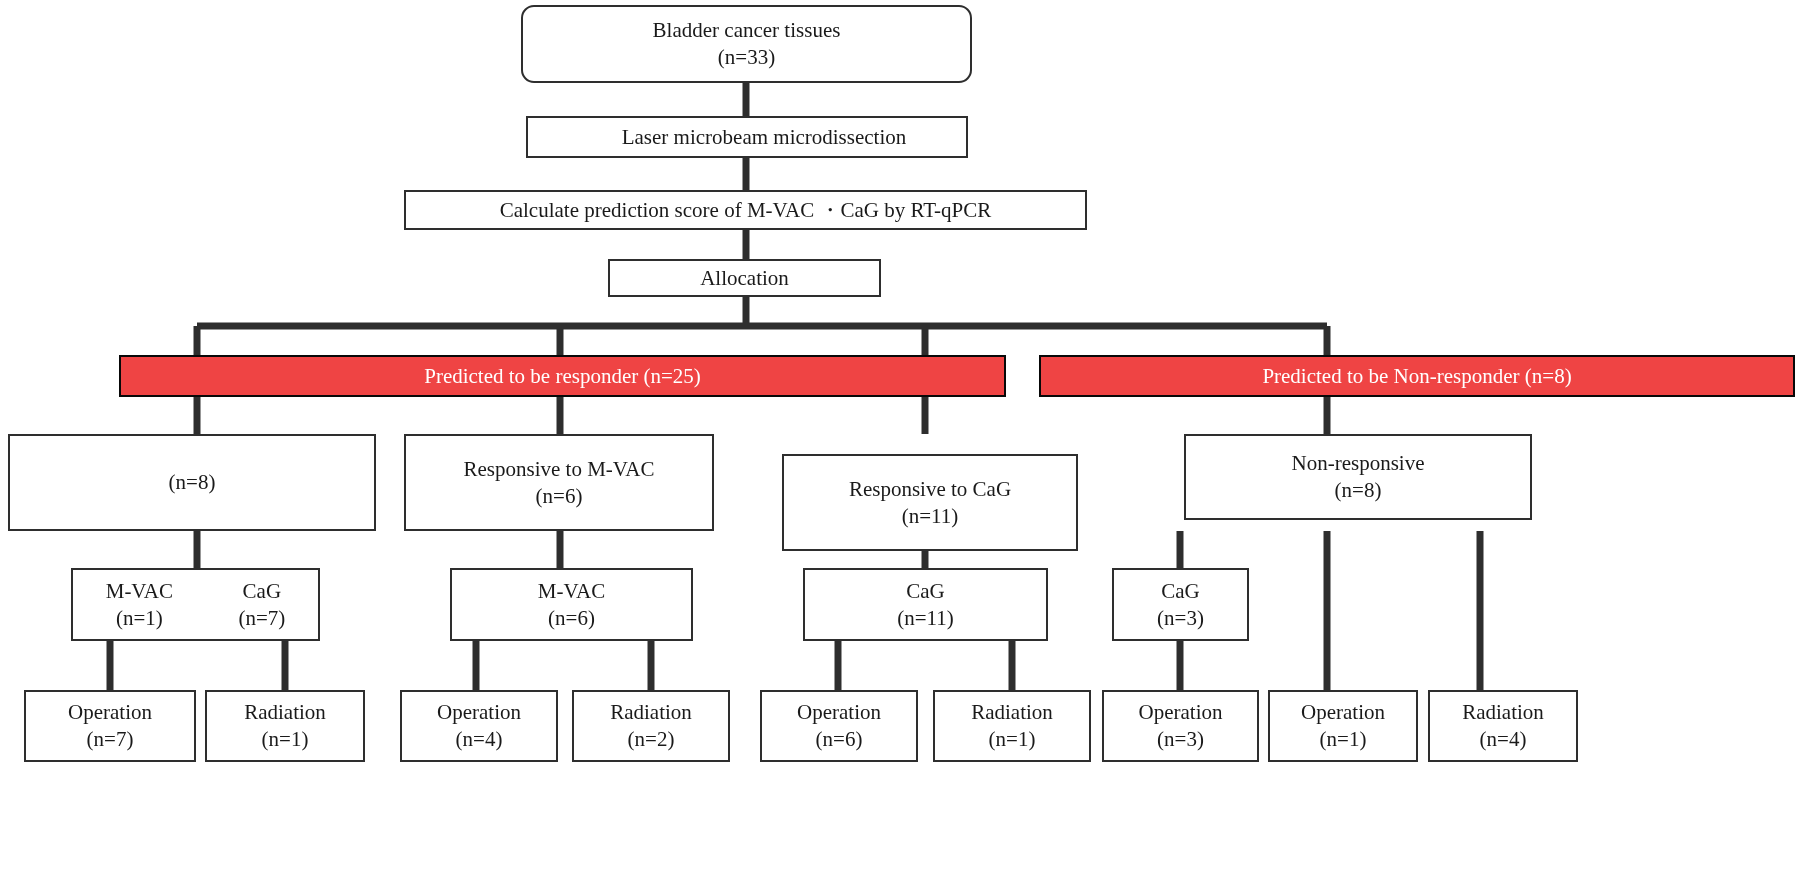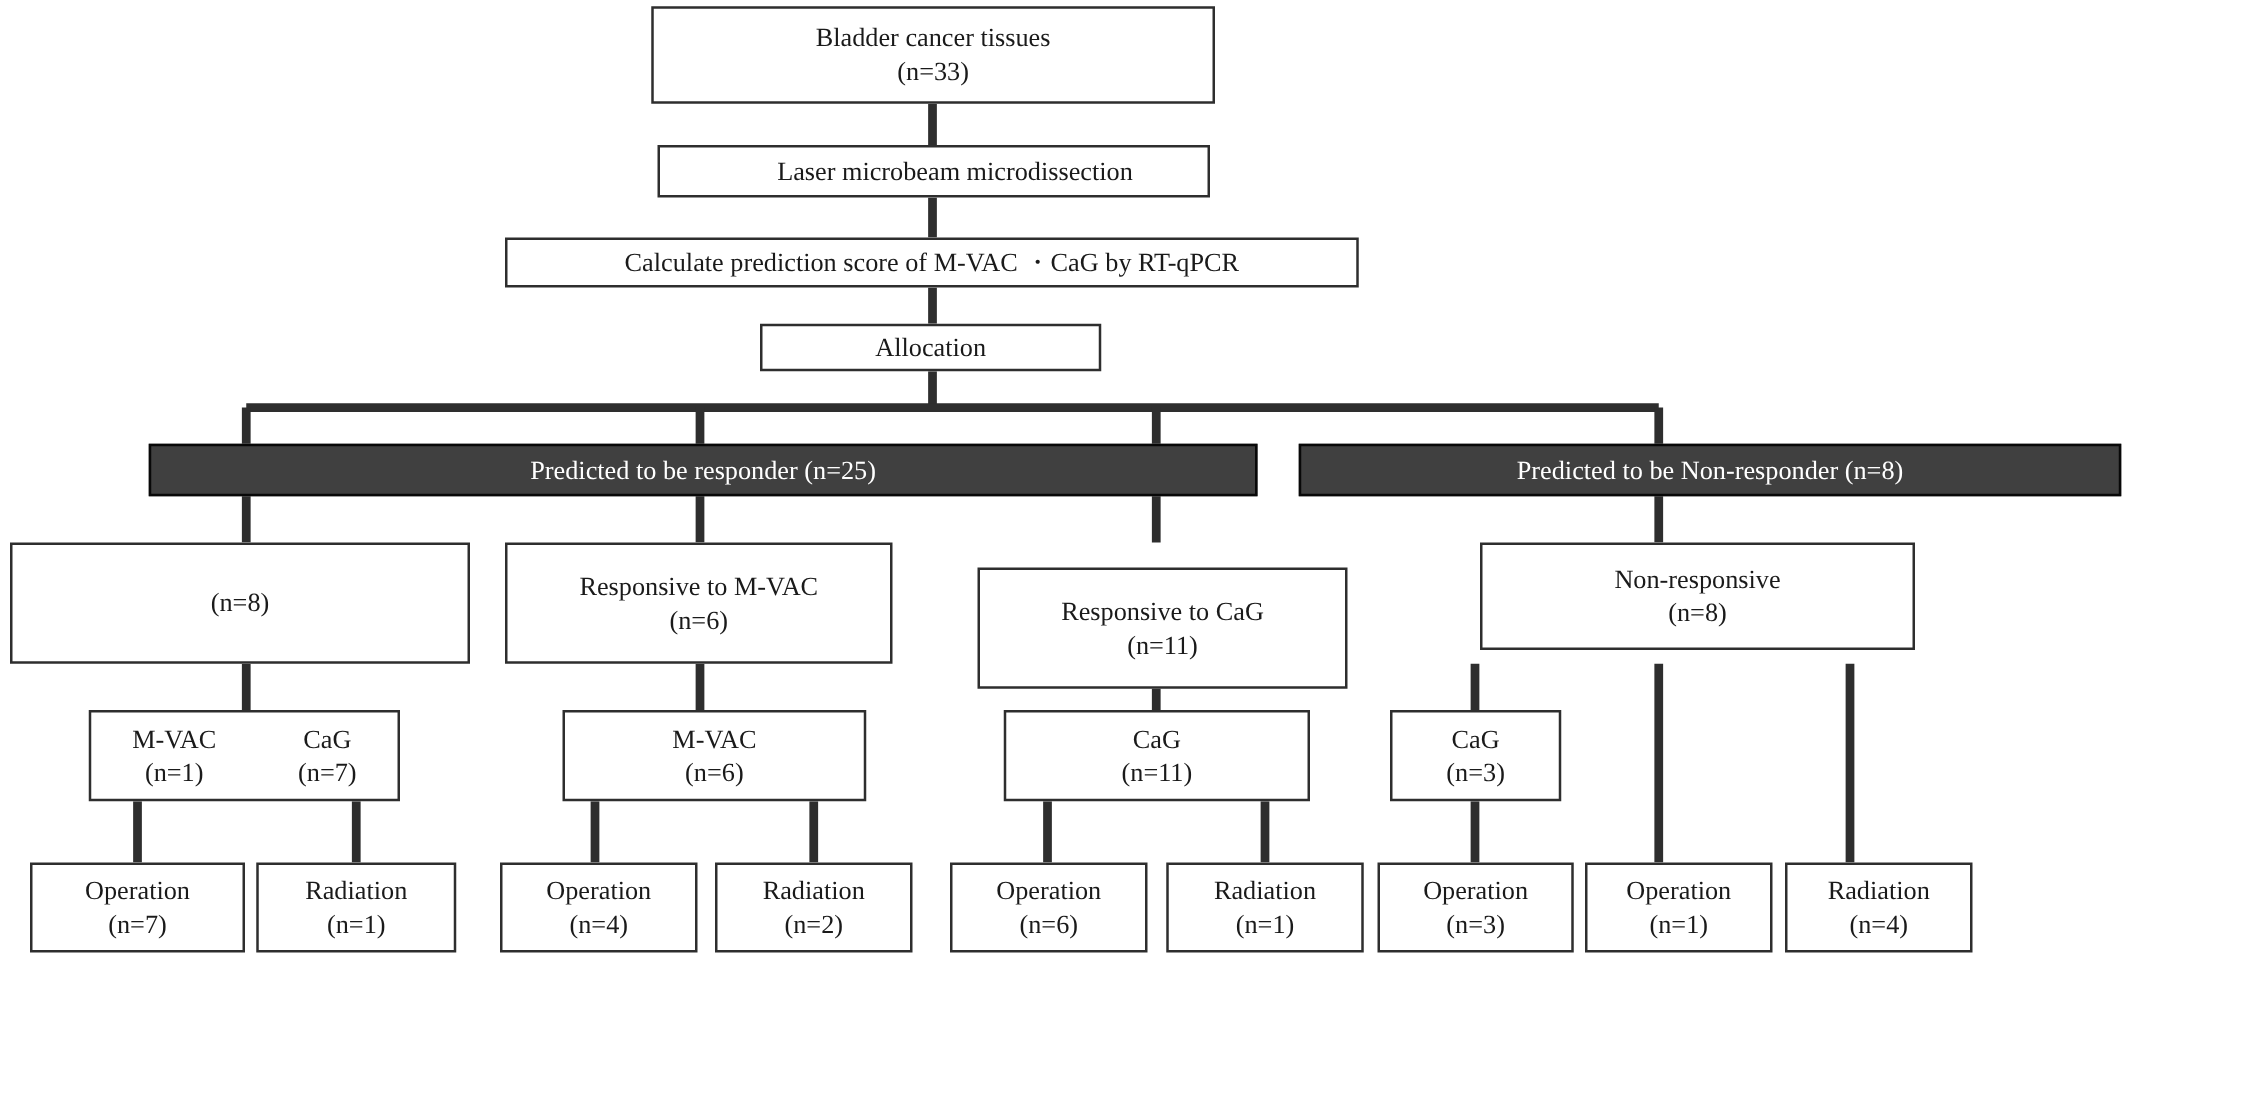--- a/index.html
+++ b/index.html
@@ -32,21 +32,21 @@
     display: flex;
     flex-direction: column;
     align-items: center;
     justify-content: center;
     text-align: center;
     line-height: 1.28;
     font-size: 21px;
     z-index: 3;
   }
   .node.dark {
-    background: #404040;
+    background: #ef4444;
     border-color: #080808;
     color: #ffffff;
   }
   .node .ln { display: block; white-space: nowrap; }
   .node.split {
     flex-direction: row;
     justify-content: space-around;
     align-items: center;
   }
   .node.split .col {
@@ -118,42 +118,42 @@
       <line x1="476" y1="641" x2="476" y2="690"></line>
       <line x1="651" y1="641" x2="651" y2="690"></line>
 
       <line x1="838" y1="641" x2="838" y2="690"></line>
       <line x1="1012" y1="641" x2="1012" y2="690"></line>
 
       <line x1="1180" y1="641" x2="1180" y2="690"></line>
     </g>
   </svg>
 
-  <div class="node" style="left:521px; top:5px; width:451px; height:78px;">
+  <div class="node" style="left:521px; top:5px; width:451px; height:78px;border-radius:13px;">
     <span class="ln">Bladder cancer tissues</span>
     <span class="ln">(n=33)</span>
   </div>
 
   <div class="node" style="left:526px; top:116px; width:442px; height:42px;padding-left:34px;">
     <span class="ln">Laser microbeam microdissection</span>
   </div>
 
   <div class="node" style="left:608px; top:259px; width:273px; height:38px;">
     <span class="ln">Allocation</span>
   </div>
 
   <div class="node" style="left:404px; top:190px; width:683px; height:40px;">
     <span class="ln">Calculate prediction score of M-VAC ・CaG by RT-qPCR</span>
   </div>
 
   <div class="node dark" style="left:119px; top:355px; width:887px; height:42px;">
     <span class="ln">Predicted to be  responder (n=25)</span>
   </div>
 
-  <div class="node dark" style="left:1039px; top:355px; width:658px; height:42px;font-family:Liberation Serif, serif;">
+  <div class="node dark" style="left:1039px; top:355px; width:756px; height:42px;font-family:Liberation Serif, serif;">
     <span class="ln">Predicted to be Non-responder (n=8)</span>
   </div>
 
   <div class="node" style="left:8px; top:434px; width:368px; height:97px;">
     <span class="ln">(n=8)</span>
   </div>
 
   <div class="node" style="left:404px; top:434px; width:310px; height:97px;">
     <span class="ln">Responsive to M-VAC</span>
     <span class="ln">(n=6)</span>

